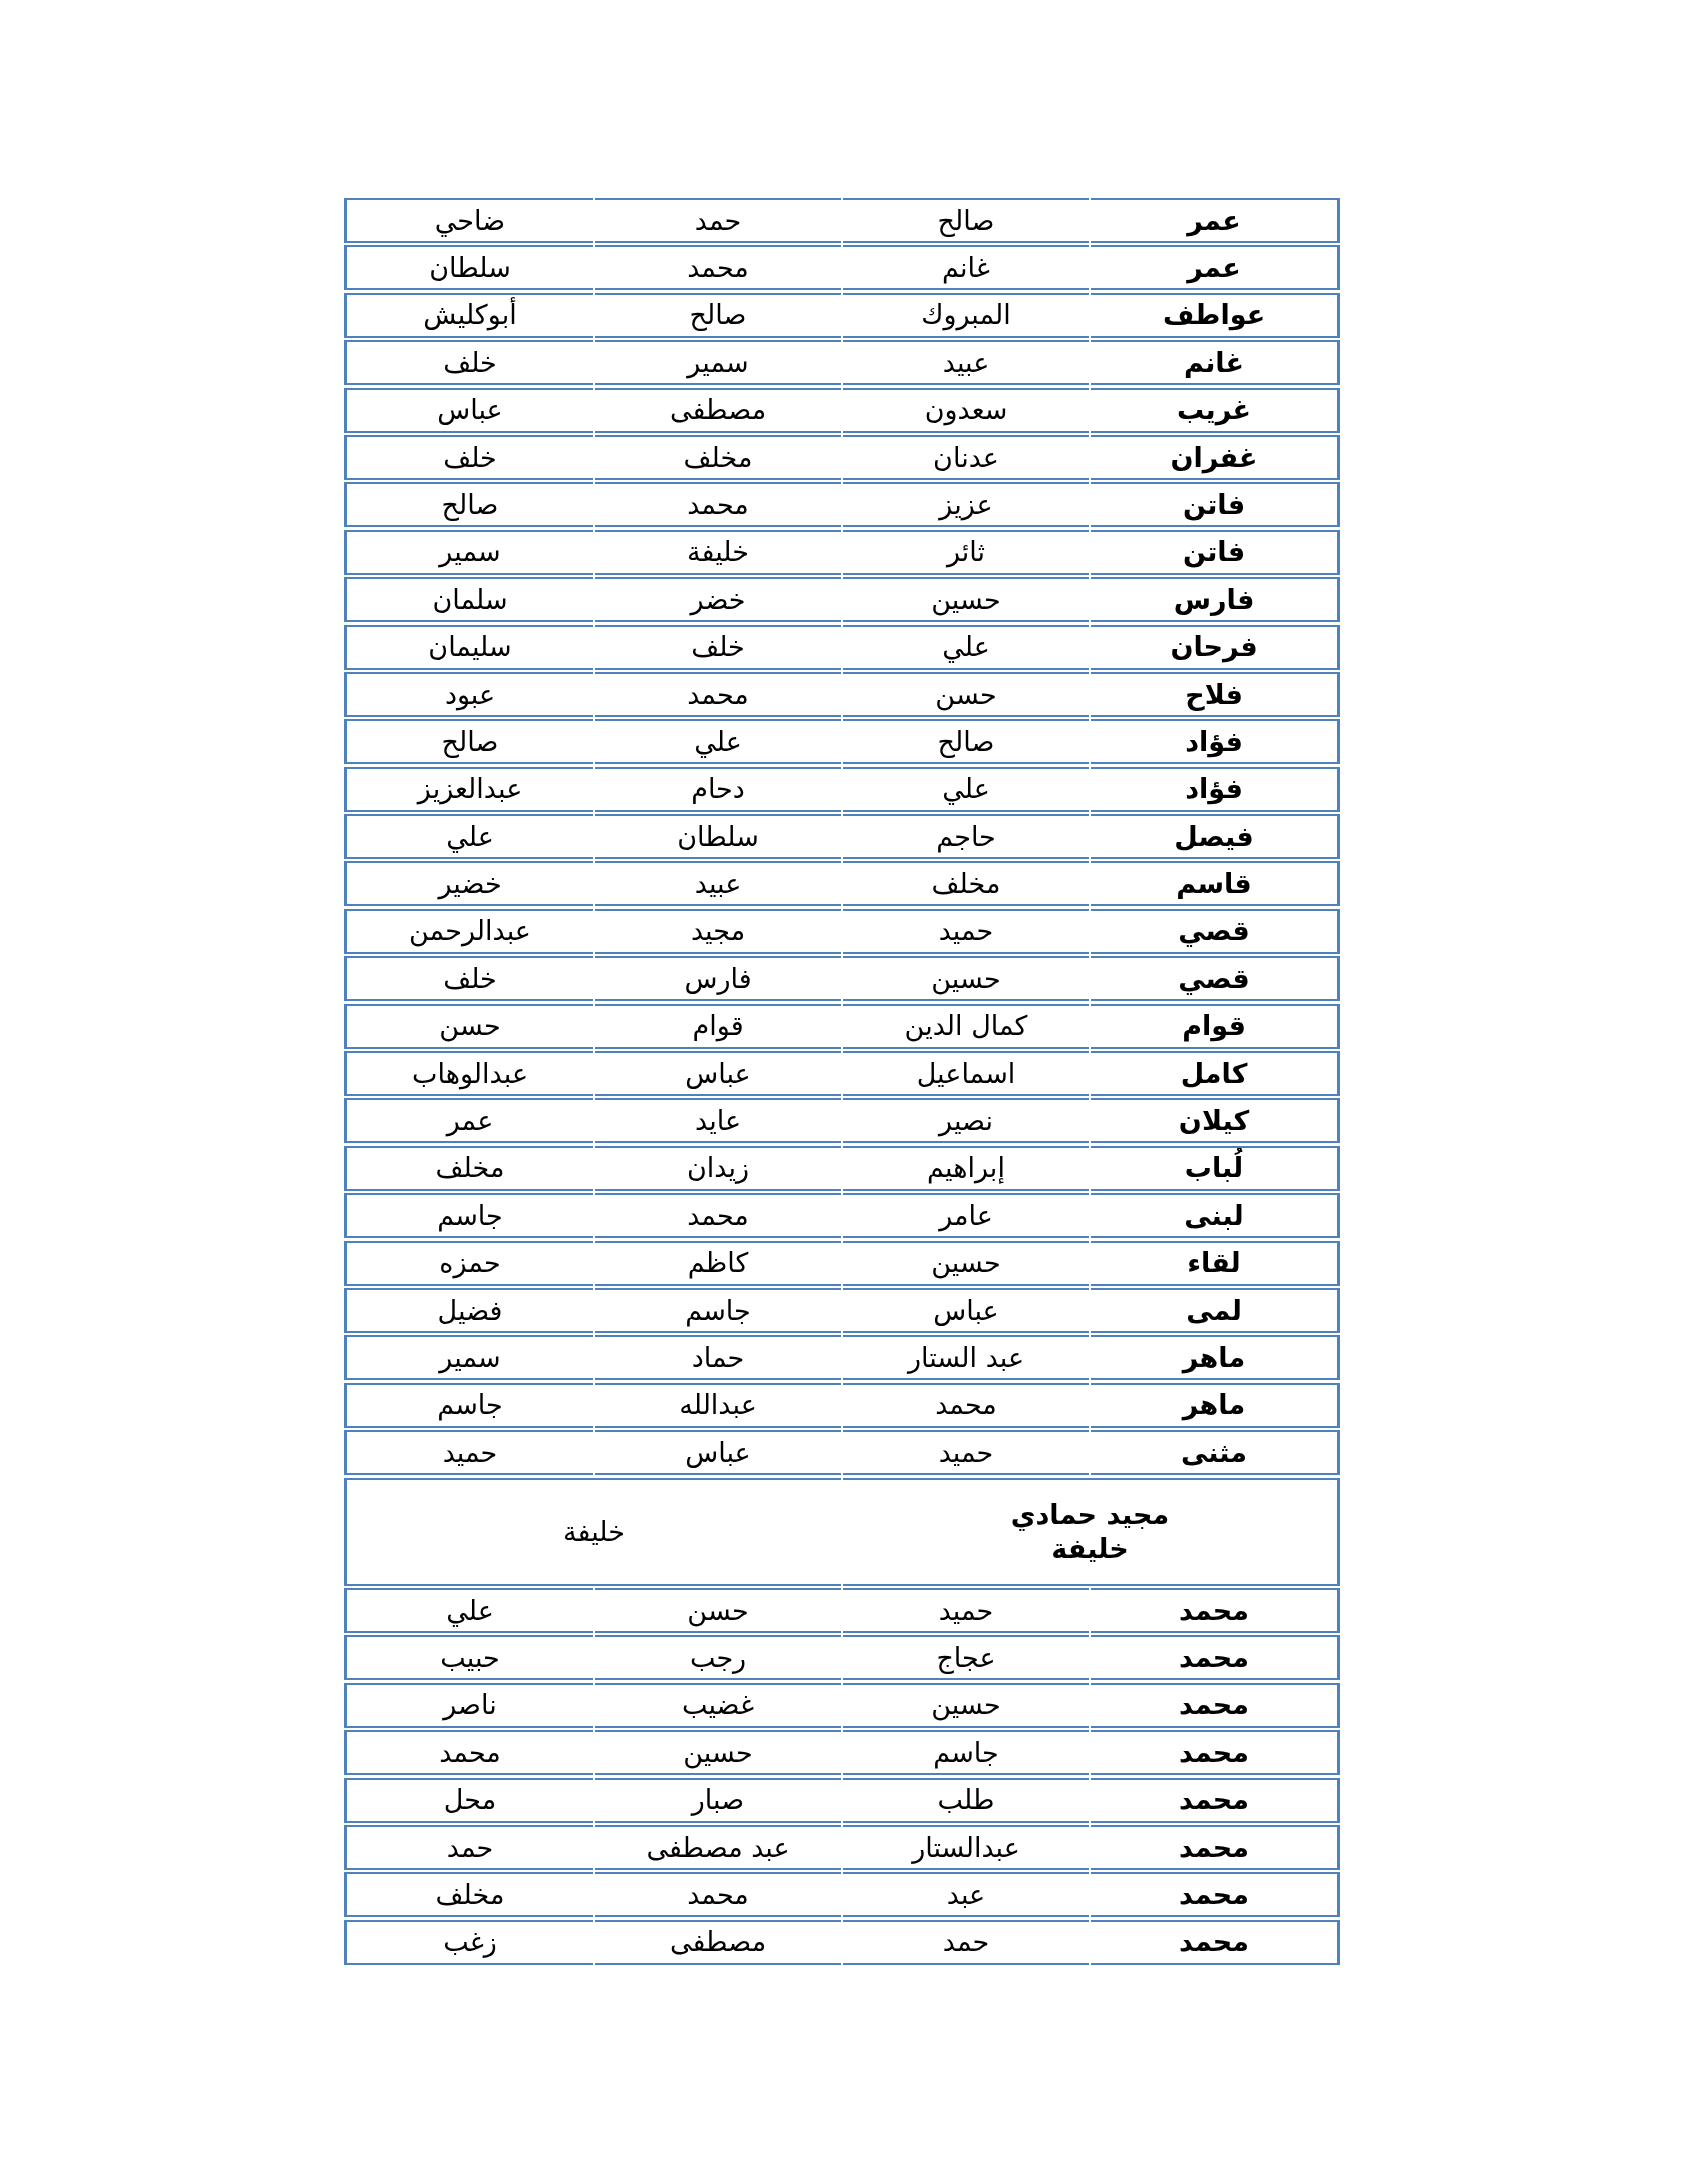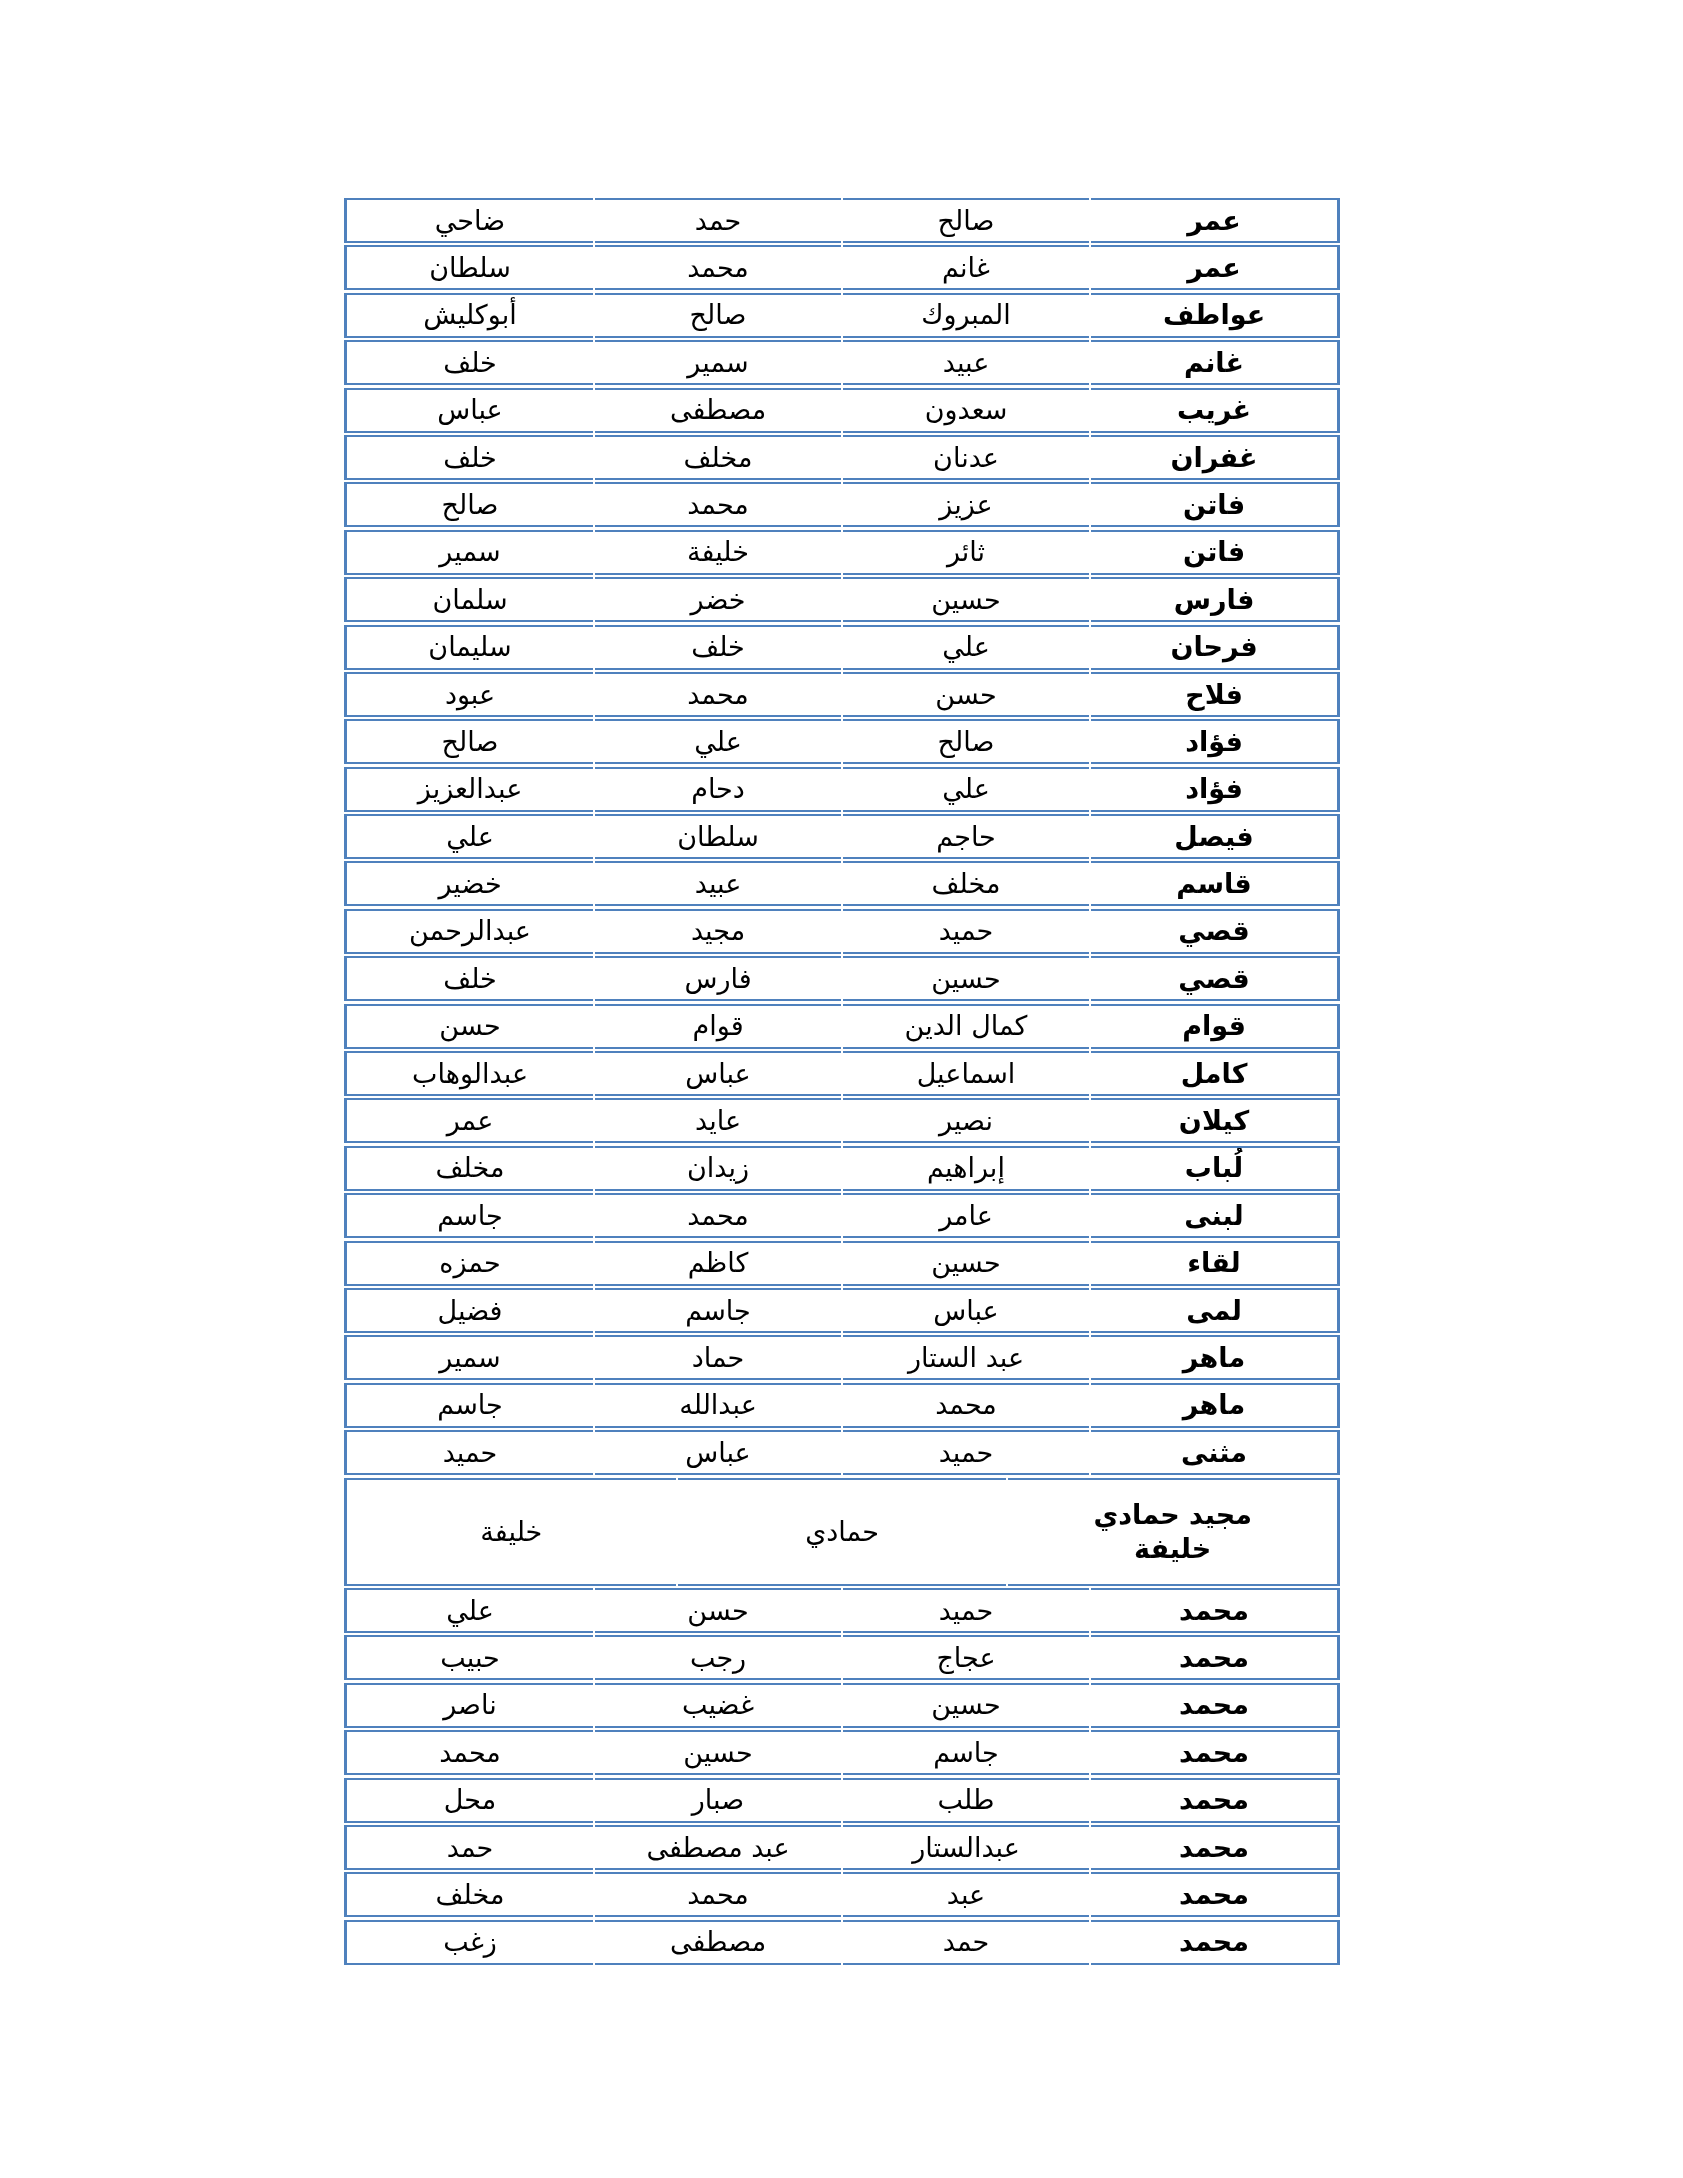--- a/index.html
+++ b/index.html
@@ -217,21 +217,20 @@
       </div>
       <div class="row">
         <div class="cell name">مثنى</div>
         <div class="cell">حميد</div>
         <div class="cell">عباس</div>
         <div class="cell">حميد</div>
       </div>
       <div class="row tall">
         <div class="cell name">مجيد حمادي
 خليفة</div>
-        <div class="cell">حمادي</div>
         <div class="cell">خليفة</div>
       </div>
       <div class="row">
         <div class="cell name">محمد</div>
         <div class="cell">حميد</div>
         <div class="cell">حسن</div>
         <div class="cell">علي</div>
       </div>
       <div class="row">
         <div class="cell name">محمد</div>

